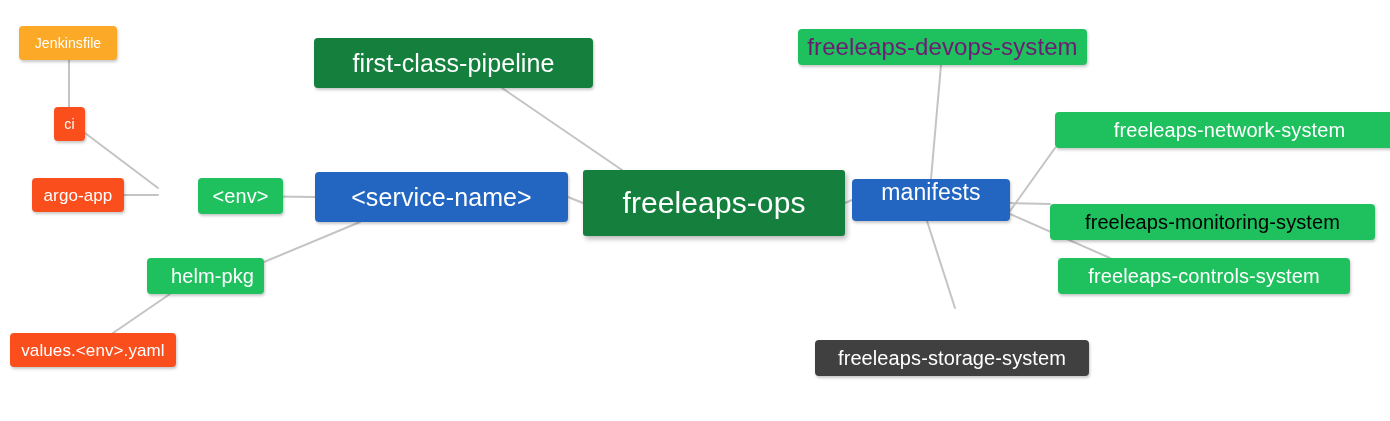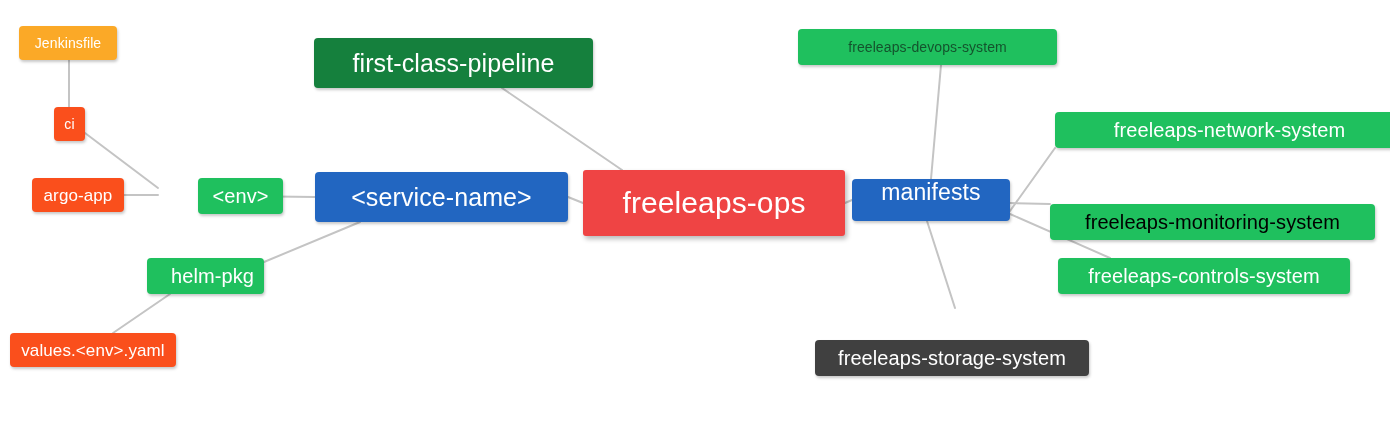--- a/index.html
+++ b/index.html
@@ -61,21 +61,21 @@
       <line x1="158" y1="195" x2="124" y2="195" stroke="#c4c4c4" stroke-width="2" stroke-linecap="round"></line>
       <line x1="69" y1="107" x2="69" y2="57" stroke="#c4c4c4" stroke-width="2" stroke-linecap="round"></line>
       <line x1="170" y1="294" x2="113" y2="333" stroke="#c4c4c4" stroke-width="2" stroke-linecap="round"></line>
       <line x1="931" y1="179" x2="941" y2="65" stroke="#c4c4c4" stroke-width="2" stroke-linecap="round"></line>
       <line x1="1010" y1="211" x2="1055" y2="148" stroke="#c4c4c4" stroke-width="2" stroke-linecap="round"></line>
       <line x1="1010" y1="203" x2="1050" y2="204" stroke="#c4c4c4" stroke-width="2" stroke-linecap="round"></line>
       <line x1="1010" y1="214" x2="1110" y2="258" stroke="#c4c4c4" stroke-width="2" stroke-linecap="round"></line>
       <line x1="927" y1="221" x2="955" y2="308" stroke="#c4c4c4" stroke-width="2" stroke-linecap="round"></line>
     </svg>
   <div id="node-layer">
-      <div class="node root" style="left: 583px; top: 170px; width: 262px; height: 66px; background: #ef4444; font-size: 30px; color: rgb(255, 255, 255);">
+      <div class="node root" style="left: 583px; top: 170px; width: 262px; height: 66px; background: #15803d; font-size: 30px; color: rgb(255, 255, 255);">
         <span>freeleaps-ops</span>
       </div>
       <div class="node" style="left: 315px; top: 172px; width: 253px; height: 50px; background: rgb(34, 102, 193); font-size: 25px; color: rgb(255, 255, 255);">
         <span>&lt;service-name&gt;</span>
       </div>
       <div class="node" style="left: 314px; top: 38px; width: 279px; height: 50px; background: #15803d; font-size: 25px; color: rgb(255, 255, 255);">
         <span>first-class-pipeline</span>
       </div>
       <div class="node" style="left: 852px; top: 179px; width: 158px; height: 42px; background: rgb(34, 102, 193); font-size: 23px; color: rgb(255, 255, 255); align-items: flex-end;">
         <span>manifests</span>
@@ -91,21 +91,21 @@
       </div>
       <div class="node" style="left: 32px; top: 178px; width: 92px; height: 32px; background: rgb(250, 79, 28); font-size: 17px; color: rgb(255, 255, 255);">
         <span>argo-app</span>
       </div>
       <div class="node" style="left: 19px; top: 26px; width: 98px; height: 31px; background: rgb(251, 169, 39); font-size: 14px; color: rgb(255, 255, 255);">
         <span>Jenkinsfile</span>
       </div>
       <div class="node" style="left: 10px; top: 333px; width: 166px; height: 32px; background: rgb(250, 79, 28); font-size: 17px; color: rgb(255, 255, 255);">
         <span>values.&lt;env&gt;.yaml</span>
       </div>
-      <div class="node" style="left: 798px; top: 29px; width: 259px; height: 36px; background: rgb(31, 192, 94); font-size: 14px; color: #14532d;">
+      <div class="node" style="left: 798px; top: 29px; width: 289px; height: 36px; background: rgb(31, 192, 94); font-size: 24px; color: #701a75;">
         <span>freeleaps-devops-system</span>
       </div>
       <div class="node" style="left: 1055px; top: 112px; width: 349px; height: 36px; background: rgb(31, 192, 94); font-size: 20px; color: rgb(255, 255, 255);">
         <span>freeleaps-network-system</span>
       </div>
       <div class="node" style="left: 1050px; top: 204px; width: 325px; height: 36px; background: rgb(31, 192, 94); font-size: 20px; color: #000000;">
         <span>freeleaps-monitoring-system</span>
       </div>
       <div class="node" style="left: 1058px; top: 258px; width: 292px; height: 36px; background: rgb(31, 192, 94); font-size: 20px; color: rgb(255, 255, 255);">
         <span>freeleaps-controls-system</span>

